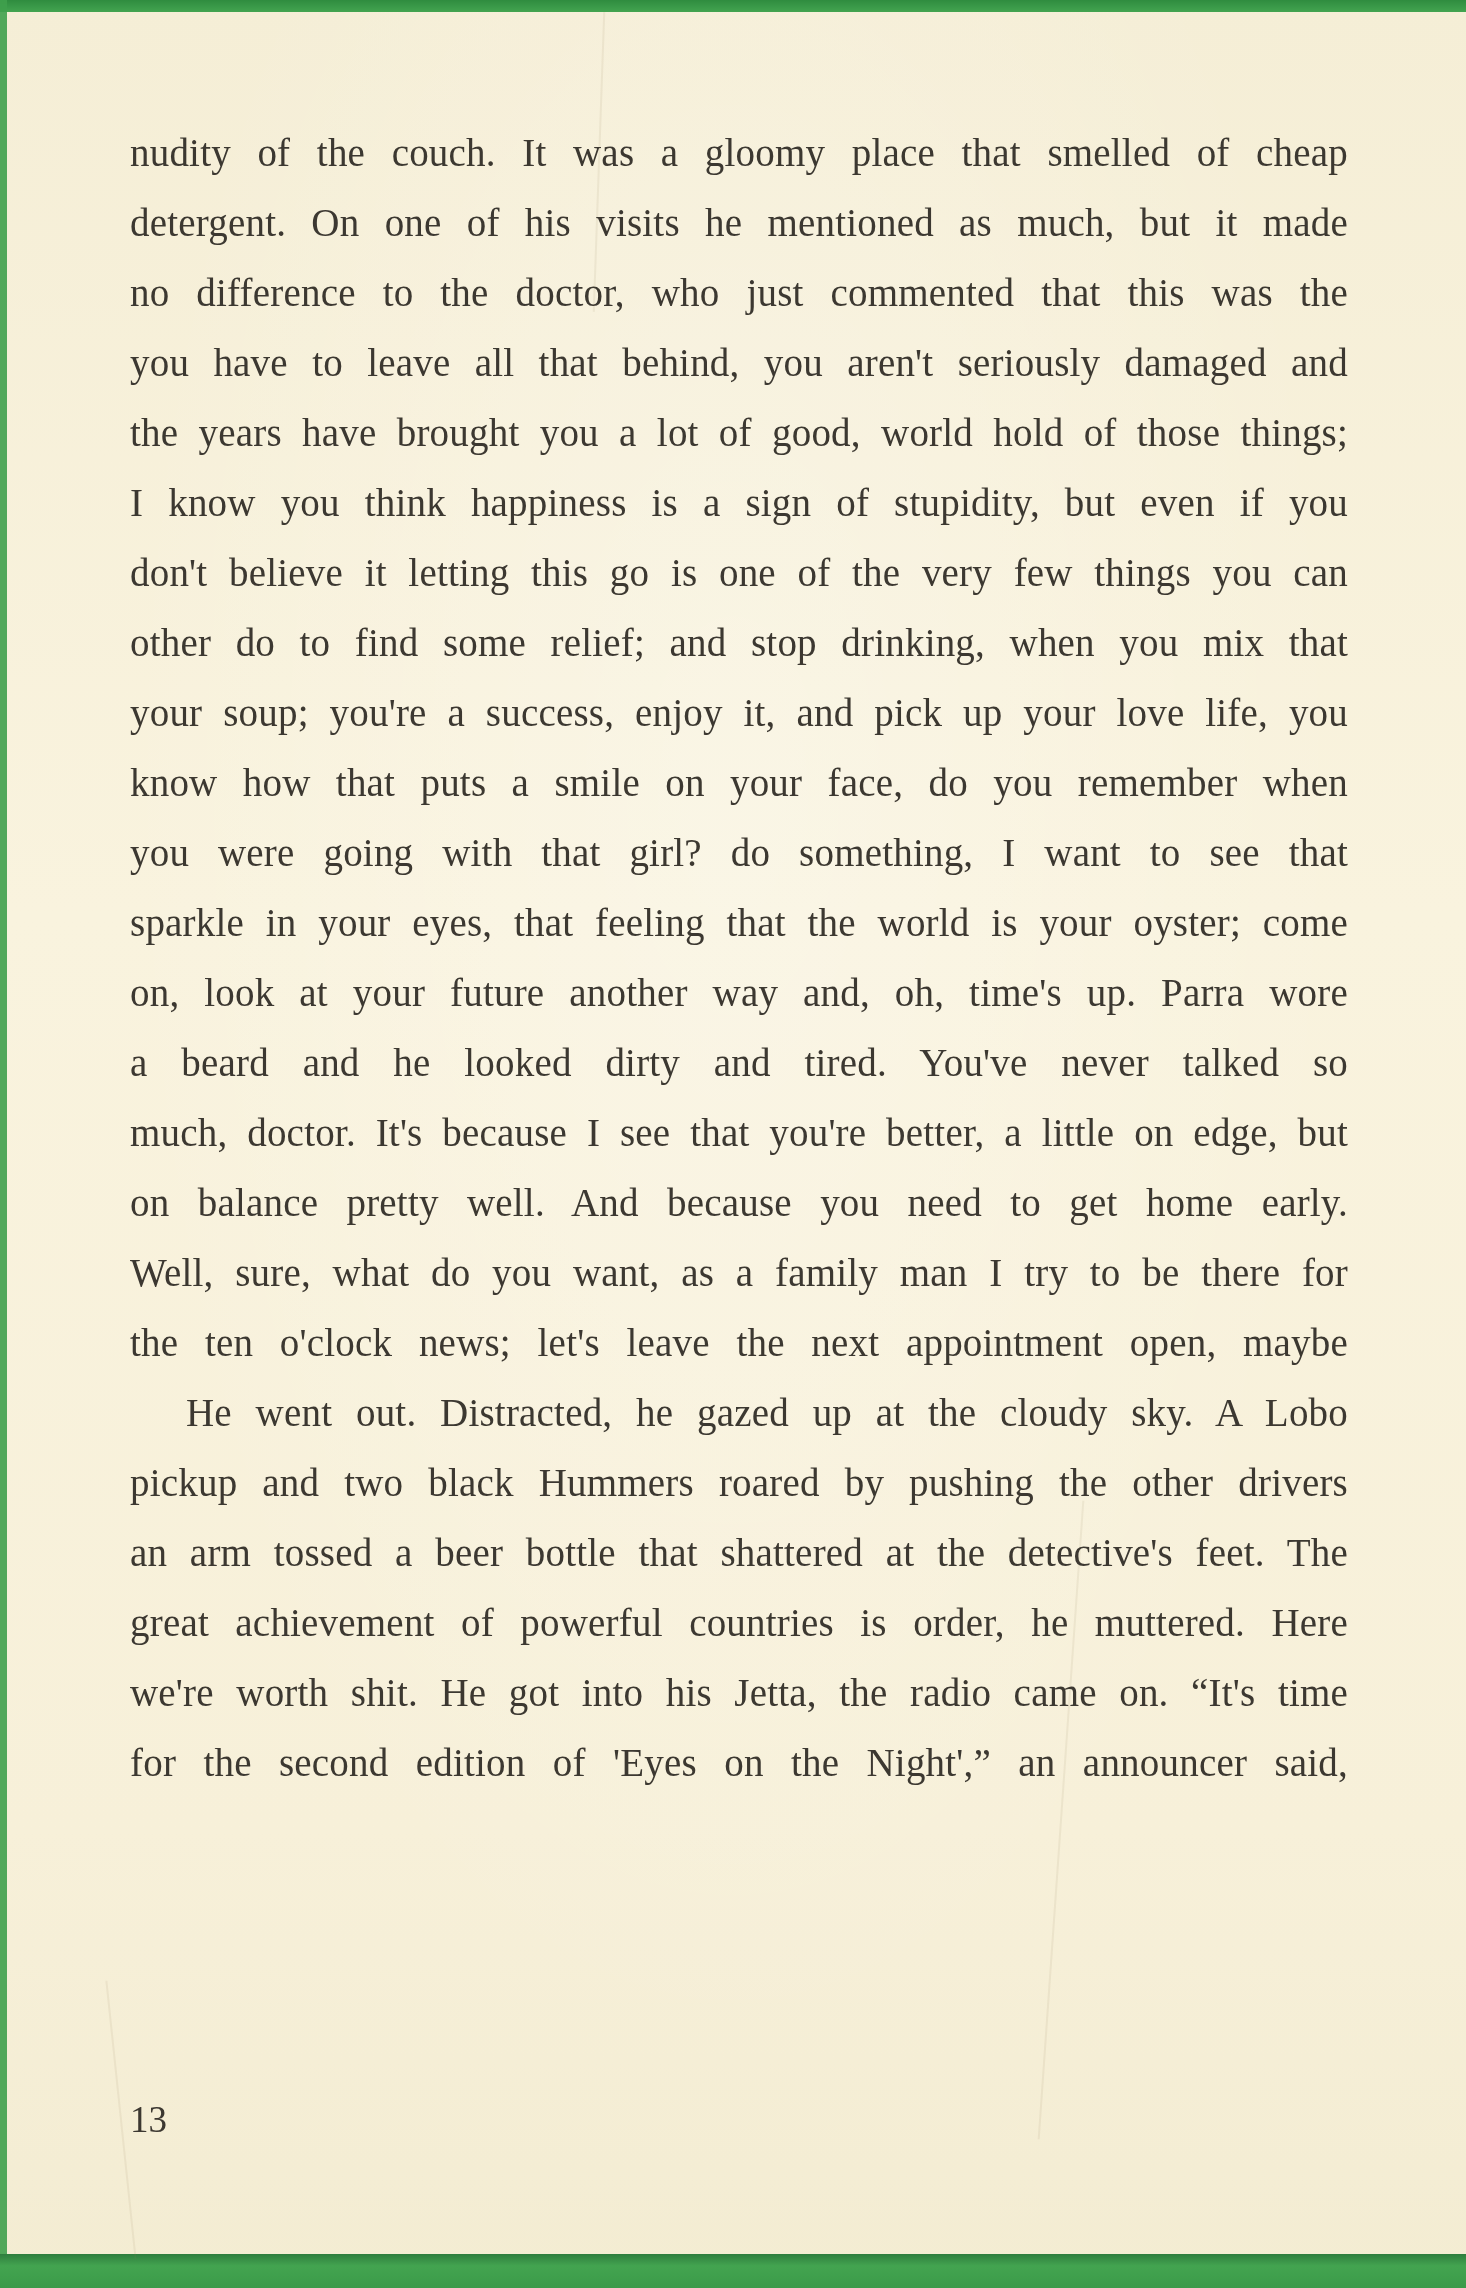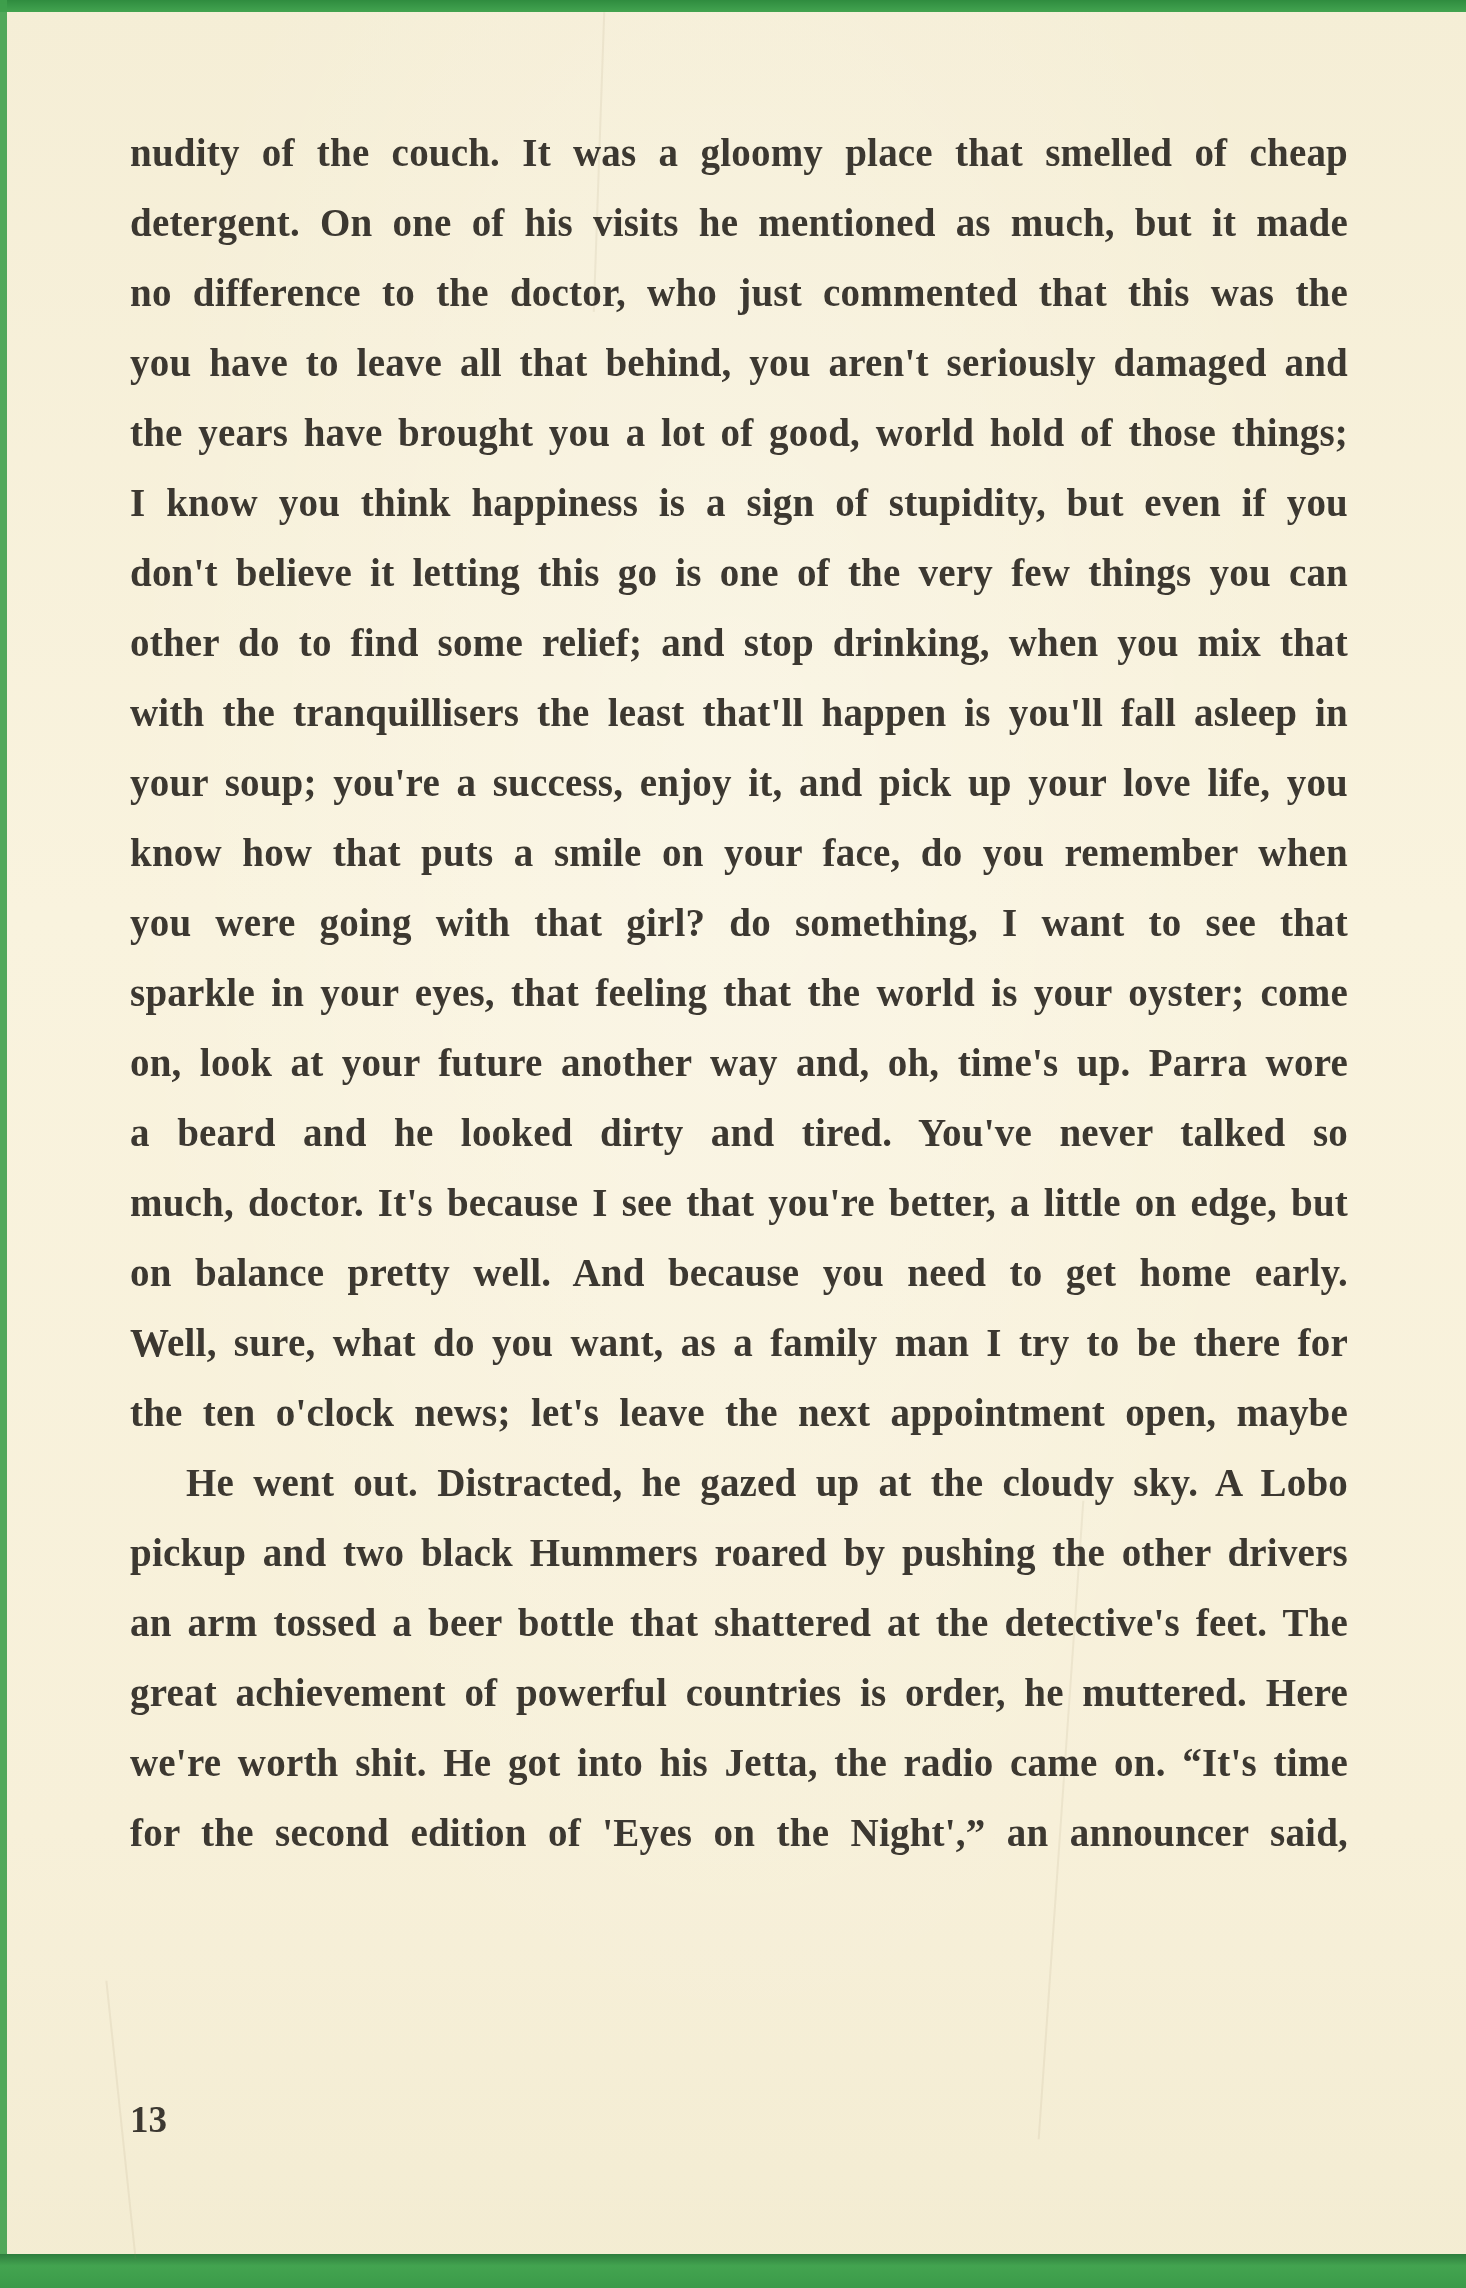--- a/index.html
+++ b/index.html
@@ -10,21 +10,20 @@
   .page {
     position: relative;
     width: 1466px;
     height: 2288px;
     overflow: hidden;
     background:
       radial-gradient(ellipse at 50% 35%, rgba(255,255,255,0.25) 0%, rgba(255,255,255,0) 60%),
       linear-gradient(180deg, #f5eed6 0%, #f9f3de 40%, #f7f0d9 80%, #f3ecd2 100%);
     font-family: "Liberation Serif", "DejaVu Serif", serif;
     color: #3c3831;
-    font-weight: bold;
   }
   
   .edge-top {
     position: absolute; top: 0; left: 0;
     width: 100%; height: 12px;
     background: linear-gradient(180deg, #2f8c3f 0%, #43a450 100%);
   }
   .edge-left {
     position: absolute; top: 0; left: 0;
     width: 7px; height: 100%;
@@ -91,21 +90,20 @@
 
   <div class="text-block">
       <div class="line">nudity of the couch. It was a gloomy place that smelled of cheap</div>
       <div class="line">detergent. On one of his visits he mentioned as much, but it made</div>
       <div class="line">no difference to the doctor, who just commented that this was the</div>
       <div class="line">you have to leave all that behind, you aren't seriously damaged and</div>
       <div class="line">the years have brought you a lot of good, world hold of those things;</div>
       <div class="line">I know you think happiness is a sign of stupidity, but even if you</div>
       <div class="line">don't believe it letting this go is one of the very few things you can</div>
       <div class="line">other do to find some relief; and stop drinking, when you mix that</div>
-      <div class="line">with the tranquillisers the least that'll happen is you'll fall asleep in</div>
       <div class="line">your soup; you're a success, enjoy it, and pick up your love life, you</div>
       <div class="line">know how that puts a smile on your face, do you remember when</div>
       <div class="line">you were going with that girl? do something, I want to see that</div>
       <div class="line">sparkle in your eyes, that feeling that the world is your oyster; come</div>
       <div class="line">on, look at your future another way and, oh, time's up. Parra wore</div>
       <div class="line">a beard and he looked dirty and tired. You've never talked so</div>
       <div class="line">much, doctor. It's because I see that you're better, a little on edge, but</div>
       <div class="line">on balance pretty well. And because you need to get home early.</div>
       <div class="line">Well, sure, what do you want, as a family man I try to be there for</div>
       <div class="line">the ten o'clock news; let's leave the next appointment open, maybe</div>

